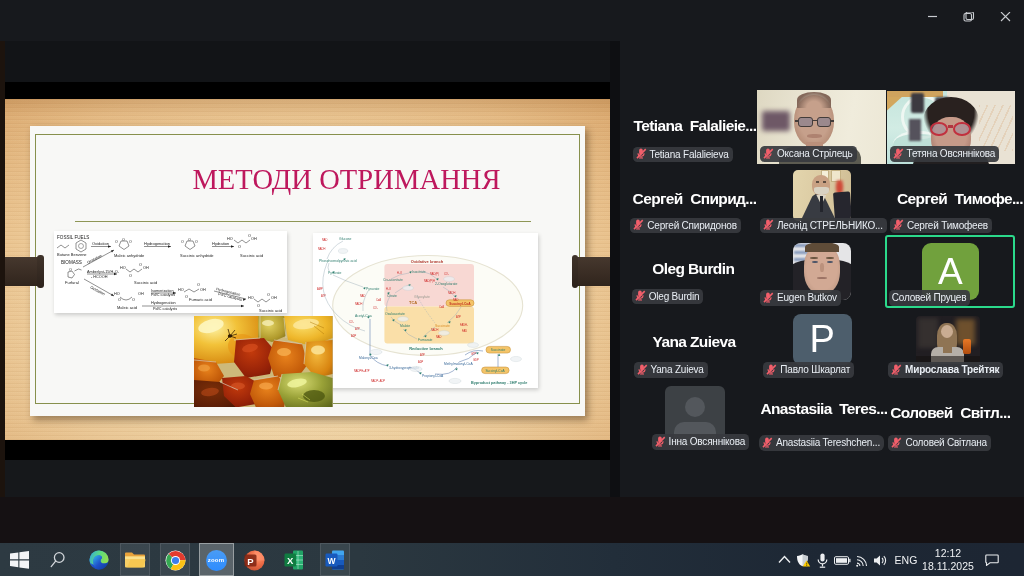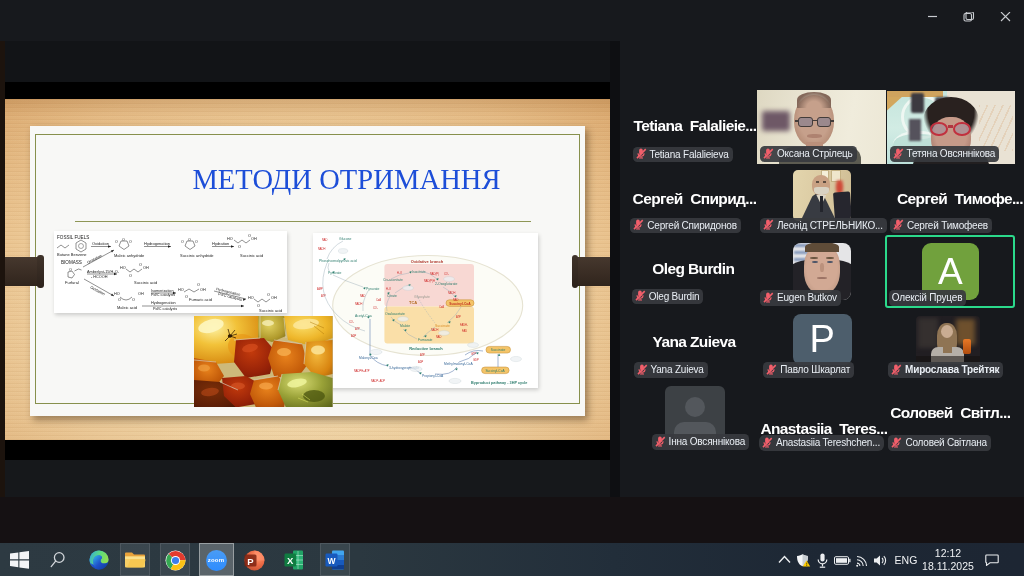--- a/index.html
+++ b/index.html
@@ -14,21 +14,21 @@
   #bandbot { left:0; top:440px; width:620px; height:20px; background:#000; }
   #sliver { left:0; top:41px; width:5px; height:502px; background:#1c130d; }
   #slide { left:5px; top:99px; width:605px; height:341px;
      background:
        linear-gradient(180deg, rgba(130,75,25,0.20), rgba(130,75,25,0.03) 5%, rgba(255,255,255,0.0) 40%, rgba(130,75,25,0.04) 100%),
        repeating-linear-gradient(to bottom, rgba(150,95,35,0.07) 0px 1px, rgba(255,245,215,0.05) 1px 2px, rgba(150,95,35,0.0) 2px 4px),
        radial-gradient(ellipse 470px 310px at 295px 220px, #f7e2b8 0%, #f3d8aa 35%, #eecd9c 55%, #e7bd87 78%, #dfaf76 92%, #d8a66a 100%);
   }
   #whitepanel { left:24.5px; top:26.5px; width:555.5px; height:290px; background:#f8f8f6; box-shadow: 3px 4px 7px rgba(60,35,10,0.45); }
   #oliveborder { left:5px; top:8px; width:545px; height:270px; border:1px solid #87904c; }
-  #slidetitle { left:0; top:38.5px; width:634px; text-align:center; font-family:"Liberation Serif", serif; font-size:28.5px; color:#1d4ed8; letter-spacing:0.1px; white-space:nowrap; }
+  #slidetitle { left:0; top:38.5px; width:634px; text-align:center; font-family:"Liberation Serif", serif; font-size:28.5px; color:#be185d; letter-spacing:0.1px; white-space:nowrap; }
   #underline { left:45px; top:95.5px; width:456px; height:1px; background:#8e9655; }
   .tab { top:157.5px; height:29.5px; background:linear-gradient(180deg,#46382e 0%, #3a2d24 55%, #30251d 100%); }
   #tabL { left:0; width:34px; }
   #tabLcap { left:32px; top:156px; width:6.5px; height:32.5px; background:linear-gradient(180deg,#40332a,#2c221b); border-radius:3px; }
   #tabR { left:571px; width:34.5px; }
   #tabRcap { left:566.5px; top:156px; width:6.5px; height:32.5px; background:linear-gradient(180deg,#40332a,#2c221b); border-radius:3px; }
   #diagL { left:24.5px; top:105.5px; width:233px; height:82px; background:#fff; box-shadow:1px 2px 4px rgba(0,0,0,0.18); }
   #diagR { left:283.5px; top:107.5px; width:225px; height:155px; background:#fff; box-shadow:1px 2px 4px rgba(0,0,0,0.18); }
   #amber { left:164.5px; top:190px; width:138.5px; height:91.5px; background:#b8bcc0; }
   
@@ -513,21 +513,21 @@
           <g stroke="#f25f6b" fill="#f25f6b">
             <rect x="3.4" y="0.6" width="4.0" height="6.8" rx="2" stroke="none"></rect>
             <path d="M2.2 5.8 a3.3 3.3 0 0 0 6.6 0" fill="none" stroke-width="1.15"></path>
             <line x1="5.5" y1="9.2" x2="5.5" y2="10.7" stroke-width="1.15"></line>
             <line x1="3.3" y1="10.9" x2="7.7" y2="10.9" stroke-width="1.15"></line>
           </g>
           <line x1="1.1" y1="11" x2="10.6" y2="1.2" stroke="#f25f6b" stroke-width="1.7"></line>
         </svg>Eugen Butkov</div>
     <div class="abs" style="left:265.1px; top:193.9px; width:130px; height:73px; border:2px solid #2bd98b; border-radius:3px;"></div>
     <div class="abs" style="left:301.6px; top:201.9px; width:57.6px; height:57px; background:#71a13d; border-radius:9px; color:#fff; font-size:37px; text-align:center; line-height:57px;">A</div>
-    <div class="plabel" style="left:268.8px; top:249.4px;">Олексій Пруцев</div>
+    <div class="plabel" style="left:268.8px; top:249.4px;">Соловей Пруцев</div>
 
     <div class="pname" style="left:74px; top:292.4px;">Yana Zuieva</div>
     <div class="plabel" style="left:13.5px; top:321px;"><svg class="mic" viewBox="0 0 12 12">
           <g stroke="#f25f6b" fill="#f25f6b">
             <rect x="3.4" y="0.6" width="4.0" height="6.8" rx="2" stroke="none"></rect>
             <path d="M2.2 5.8 a3.3 3.3 0 0 0 6.6 0" fill="none" stroke-width="1.15"></path>
             <line x1="5.5" y1="9.2" x2="5.5" y2="10.7" stroke-width="1.15"></line>
             <line x1="3.3" y1="10.9" x2="7.7" y2="10.9" stroke-width="1.15"></line>
           </g>
           <line x1="1.1" y1="11" x2="10.6" y2="1.2" stroke="#f25f6b" stroke-width="1.7"></line>
@@ -568,21 +568,21 @@
     </div>
     <div class="plabel" style="left:31.6px; top:393.4px;"><svg class="mic" viewBox="0 0 12 12">
           <g stroke="#f25f6b" fill="#f25f6b">
             <rect x="3.4" y="0.6" width="4.0" height="6.8" rx="2" stroke="none"></rect>
             <path d="M2.2 5.8 a3.3 3.3 0 0 0 6.6 0" fill="none" stroke-width="1.15"></path>
             <line x1="5.5" y1="9.2" x2="5.5" y2="10.7" stroke-width="1.15"></line>
             <line x1="3.3" y1="10.9" x2="7.7" y2="10.9" stroke-width="1.15"></line>
           </g>
           <line x1="1.1" y1="11" x2="10.6" y2="1.2" stroke="#f25f6b" stroke-width="1.7"></line>
         </svg>Інна Овсяннікова</div>
-    <div class="pname" style="left:203.9px; top:359px;margin-top:20px;">Anastasiia&nbsp; Teres...</div>
+    <div class="pname" style="left:203.9px; top:359px;">Anastasiia&nbsp; Teres...</div>
     <div class="plabel" style="left:139px; top:394.2px;border-radius:6px;"><svg class="mic" viewBox="0 0 12 12">
           <g stroke="#f25f6b" fill="#f25f6b">
             <rect x="3.4" y="0.6" width="4.0" height="6.8" rx="2" stroke="none"></rect>
             <path d="M2.2 5.8 a3.3 3.3 0 0 0 6.6 0" fill="none" stroke-width="1.15"></path>
             <line x1="5.5" y1="9.2" x2="5.5" y2="10.7" stroke-width="1.15"></line>
             <line x1="3.3" y1="10.9" x2="7.7" y2="10.9" stroke-width="1.15"></line>
           </g>
           <line x1="1.1" y1="11" x2="10.6" y2="1.2" stroke="#f25f6b" stroke-width="1.7"></line>
         </svg>Anastasiia Tereshchen...</div>
     <div class="pname" style="left:330.3px; top:363.2px;">Соловей&nbsp; Світл...</div>

